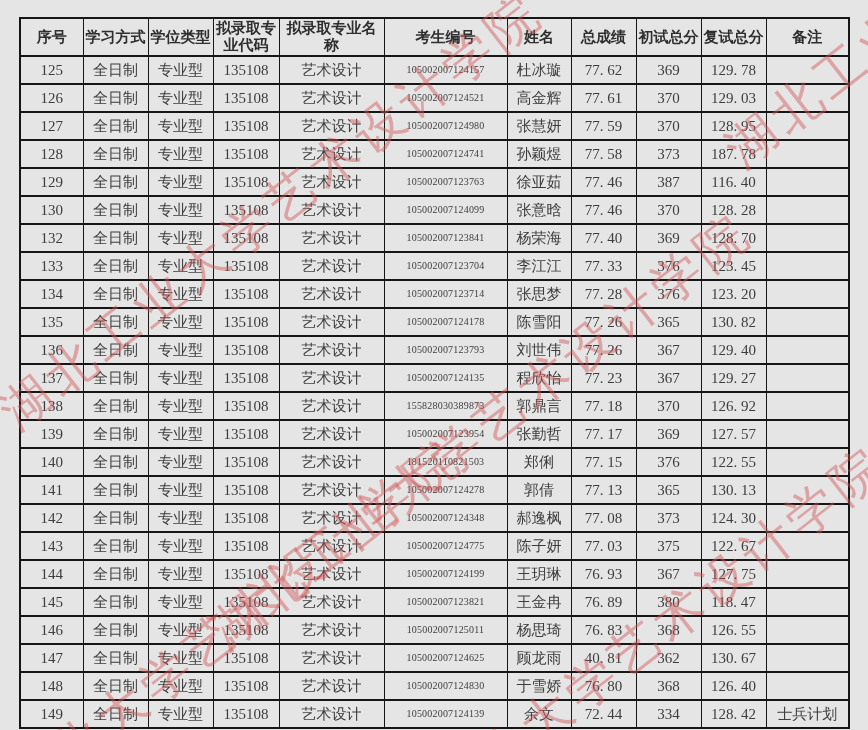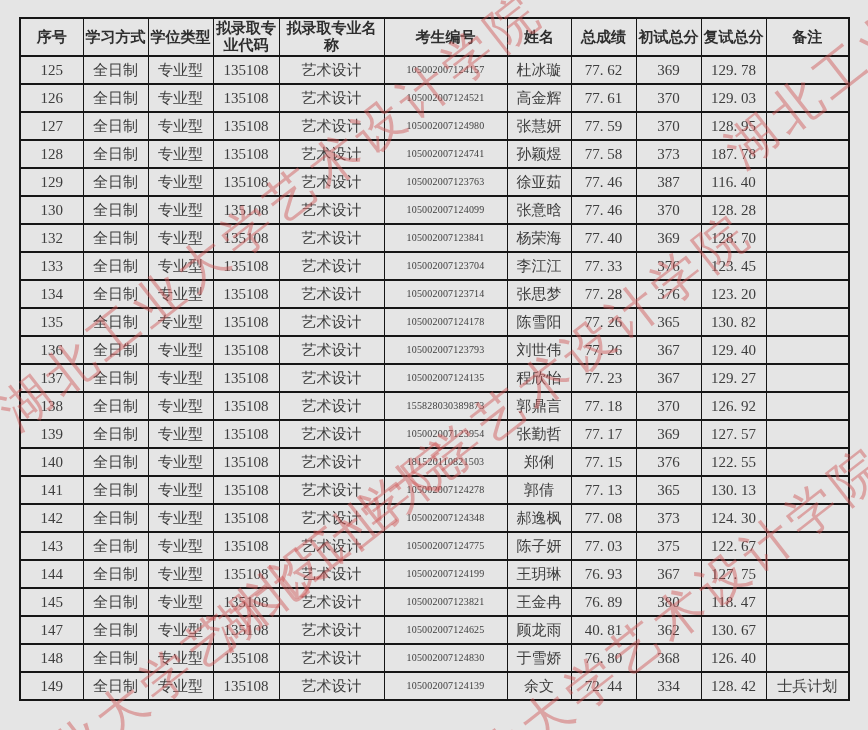--- a/index.html
+++ b/index.html
@@ -329,20 +329,33 @@
           <td class="c3">135108</td>
           <td class="c4">艺术设计</td>
           <td class="c5">105002007123821</td>
           <td class="c6">王金冉</td>
           <td class="c7">76. 89</td>
           <td class="c8">380</td>
           <td class="c9">118. 47</td>
           <td class="c10"></td>
         </tr>
         <tr>
+          <td class="c0">146</td>
+          <td class="c1">全日制</td>
+          <td class="c2">专业型</td>
+          <td class="c3">135108</td>
+          <td class="c4">艺术设计</td>
+          <td class="c5">105002007125011</td>
+          <td class="c6">杨思琦</td>
+          <td class="c7">76. 83</td>
+          <td class="c8">368</td>
+          <td class="c9">126. 55</td>
+          <td class="c10"></td>
+        </tr>
+        <tr>
           <td class="c0">147</td>
           <td class="c1">全日制</td>
           <td class="c2">专业型</td>
           <td class="c3">135108</td>
           <td class="c4">艺术设计</td>
           <td class="c5">105002007124625</td>
           <td class="c6">顾龙雨</td>
           <td class="c7">40. 81</td>
           <td class="c8">362</td>
           <td class="c9">130. 67</td>

